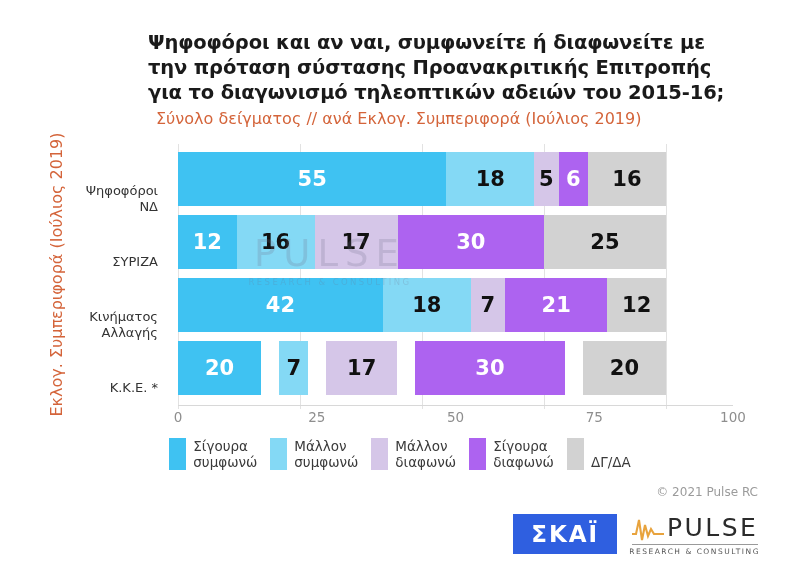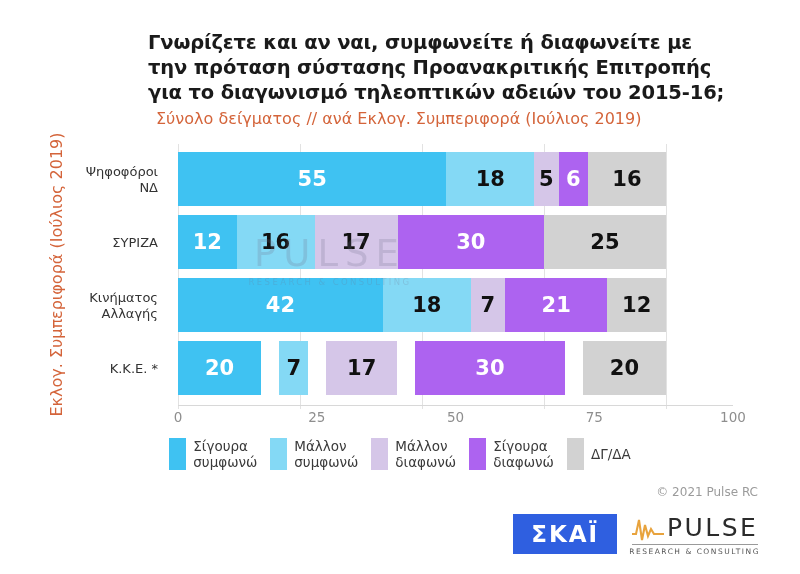--- a/index.html
+++ b/index.html
@@ -149,20 +149,21 @@
     height: 255px;
   }
   .cat-label {
     position: absolute;
     right: 10px;
     width: 158px;
     text-align: right;
     font-size: 13px;
     color: #333333;
     line-height: 16px;
+    margin-top: 19px;
   }
   .cat-0 { top: 14px; }
   .cat-1 { top: 85px; }
   .cat-2 { top: 140px; }
   .cat-3 { top: 211px; }
 
   
   .xaxis {
     position: absolute;
     left: 178px;
@@ -191,21 +192,21 @@
     left: 0;
     top: 437px;
     width: 800px;
     display: flex;
     justify-content: center;
     align-items: flex-start;
     gap: 13px;
   }
   .legend-item {
     display: flex;
-    align-items: center;
+    align-items: flex-end;
     gap: 7px;
   }
   .legend-swatch {
     width: 17px;
     height: 32px;
     flex: 0 0 auto;
     margin-top: 1px;
   }
   .legend-label {
     font-size: 13.5px;
@@ -279,21 +280,21 @@
     color: #555555;
     margin-top: 2px;
   }
 </style>
 </head>
 <body>
 
 <div id="root">
 
   <div class="title-block">
-    <div class="title-line">Γνωρίζετε και αν ναι, συμφωνείτε ή διαφωνείτε με</div>
+    <div class="title-line">Ψηφοφόροι και αν ναι, συμφωνείτε ή διαφωνείτε με</div>
     <div class="title-line">την πρόταση σύστασης Προανακριτικής Επιτροπής</div>
     <div class="title-line">για το διαγωνισμό τηλεοπτικών αδειών του 2015-16;</div>
     <div class="subtitle">Σύνολο δείγματος // ανά Εκλογ. Συμπεριφορά (Ιούλιος 2019)</div>
   </div>
 
   <div class="vaxis-caption">Εκλογ. Συμπεριφορά (Ιούλιος 2019)</div>
 
   <div class="chart-wrap">
 
     <div class="cat-labels">

